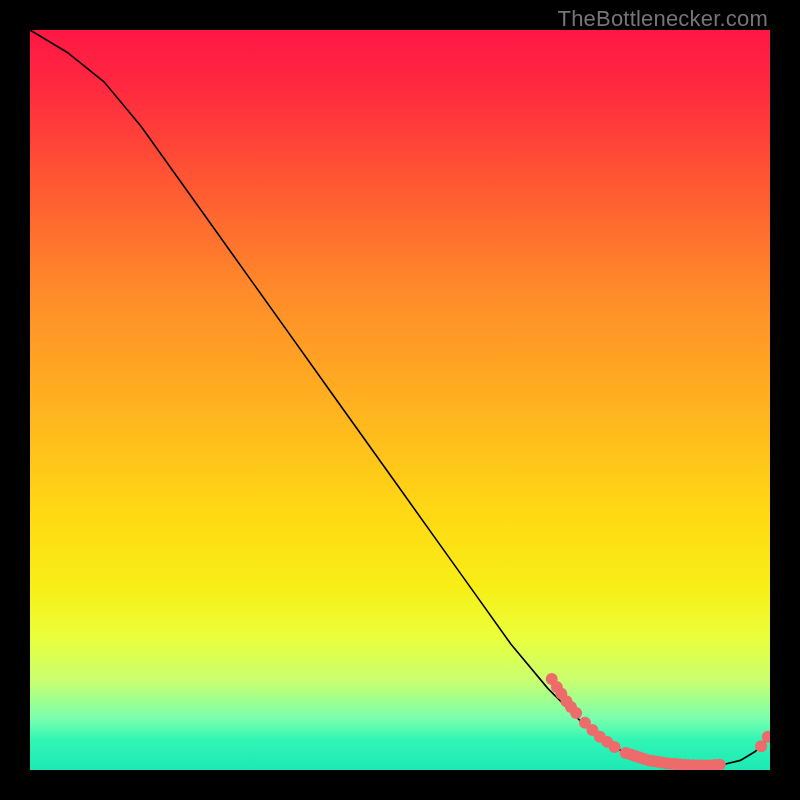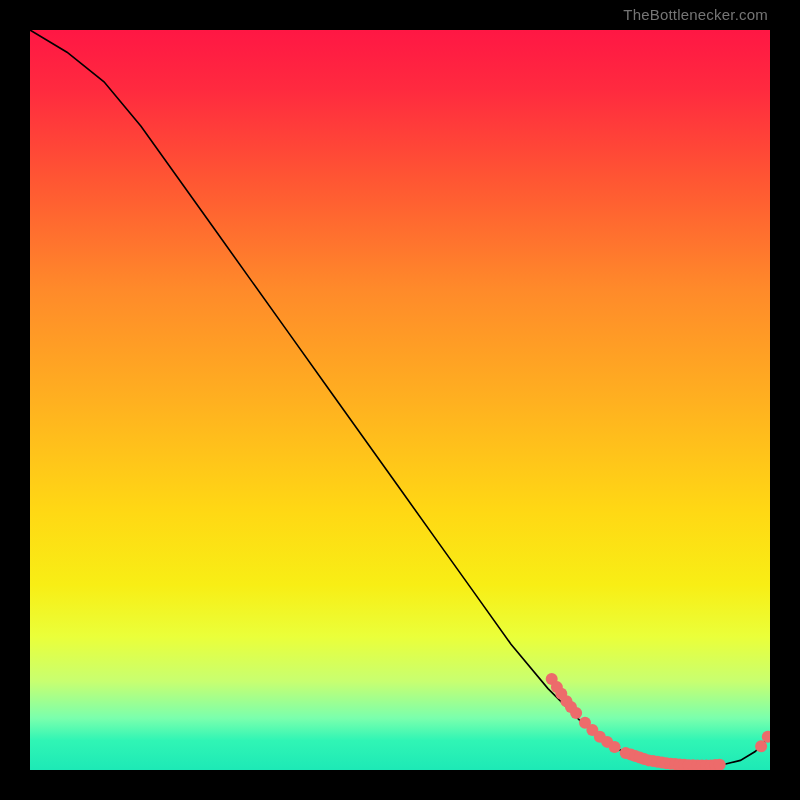--- a/index.html
+++ b/index.html
@@ -36,21 +36,21 @@
       #7affad 93%,
       #30f5b5 96%,
       #1de9b6 100%
     );
   }
   .watermark {
     position: absolute;
     top: 6px;
     right: 32px;
     color: #757575;
-    font-size: 15px;
+    font-size: 22px;
     font-weight: 500;
     letter-spacing: 0.2px;
     margin-left: 40px;
   }
   svg.curve {
     position: absolute;
     left: 30px;
     top: 30px;
     width: 740px;
     height: 740px;

